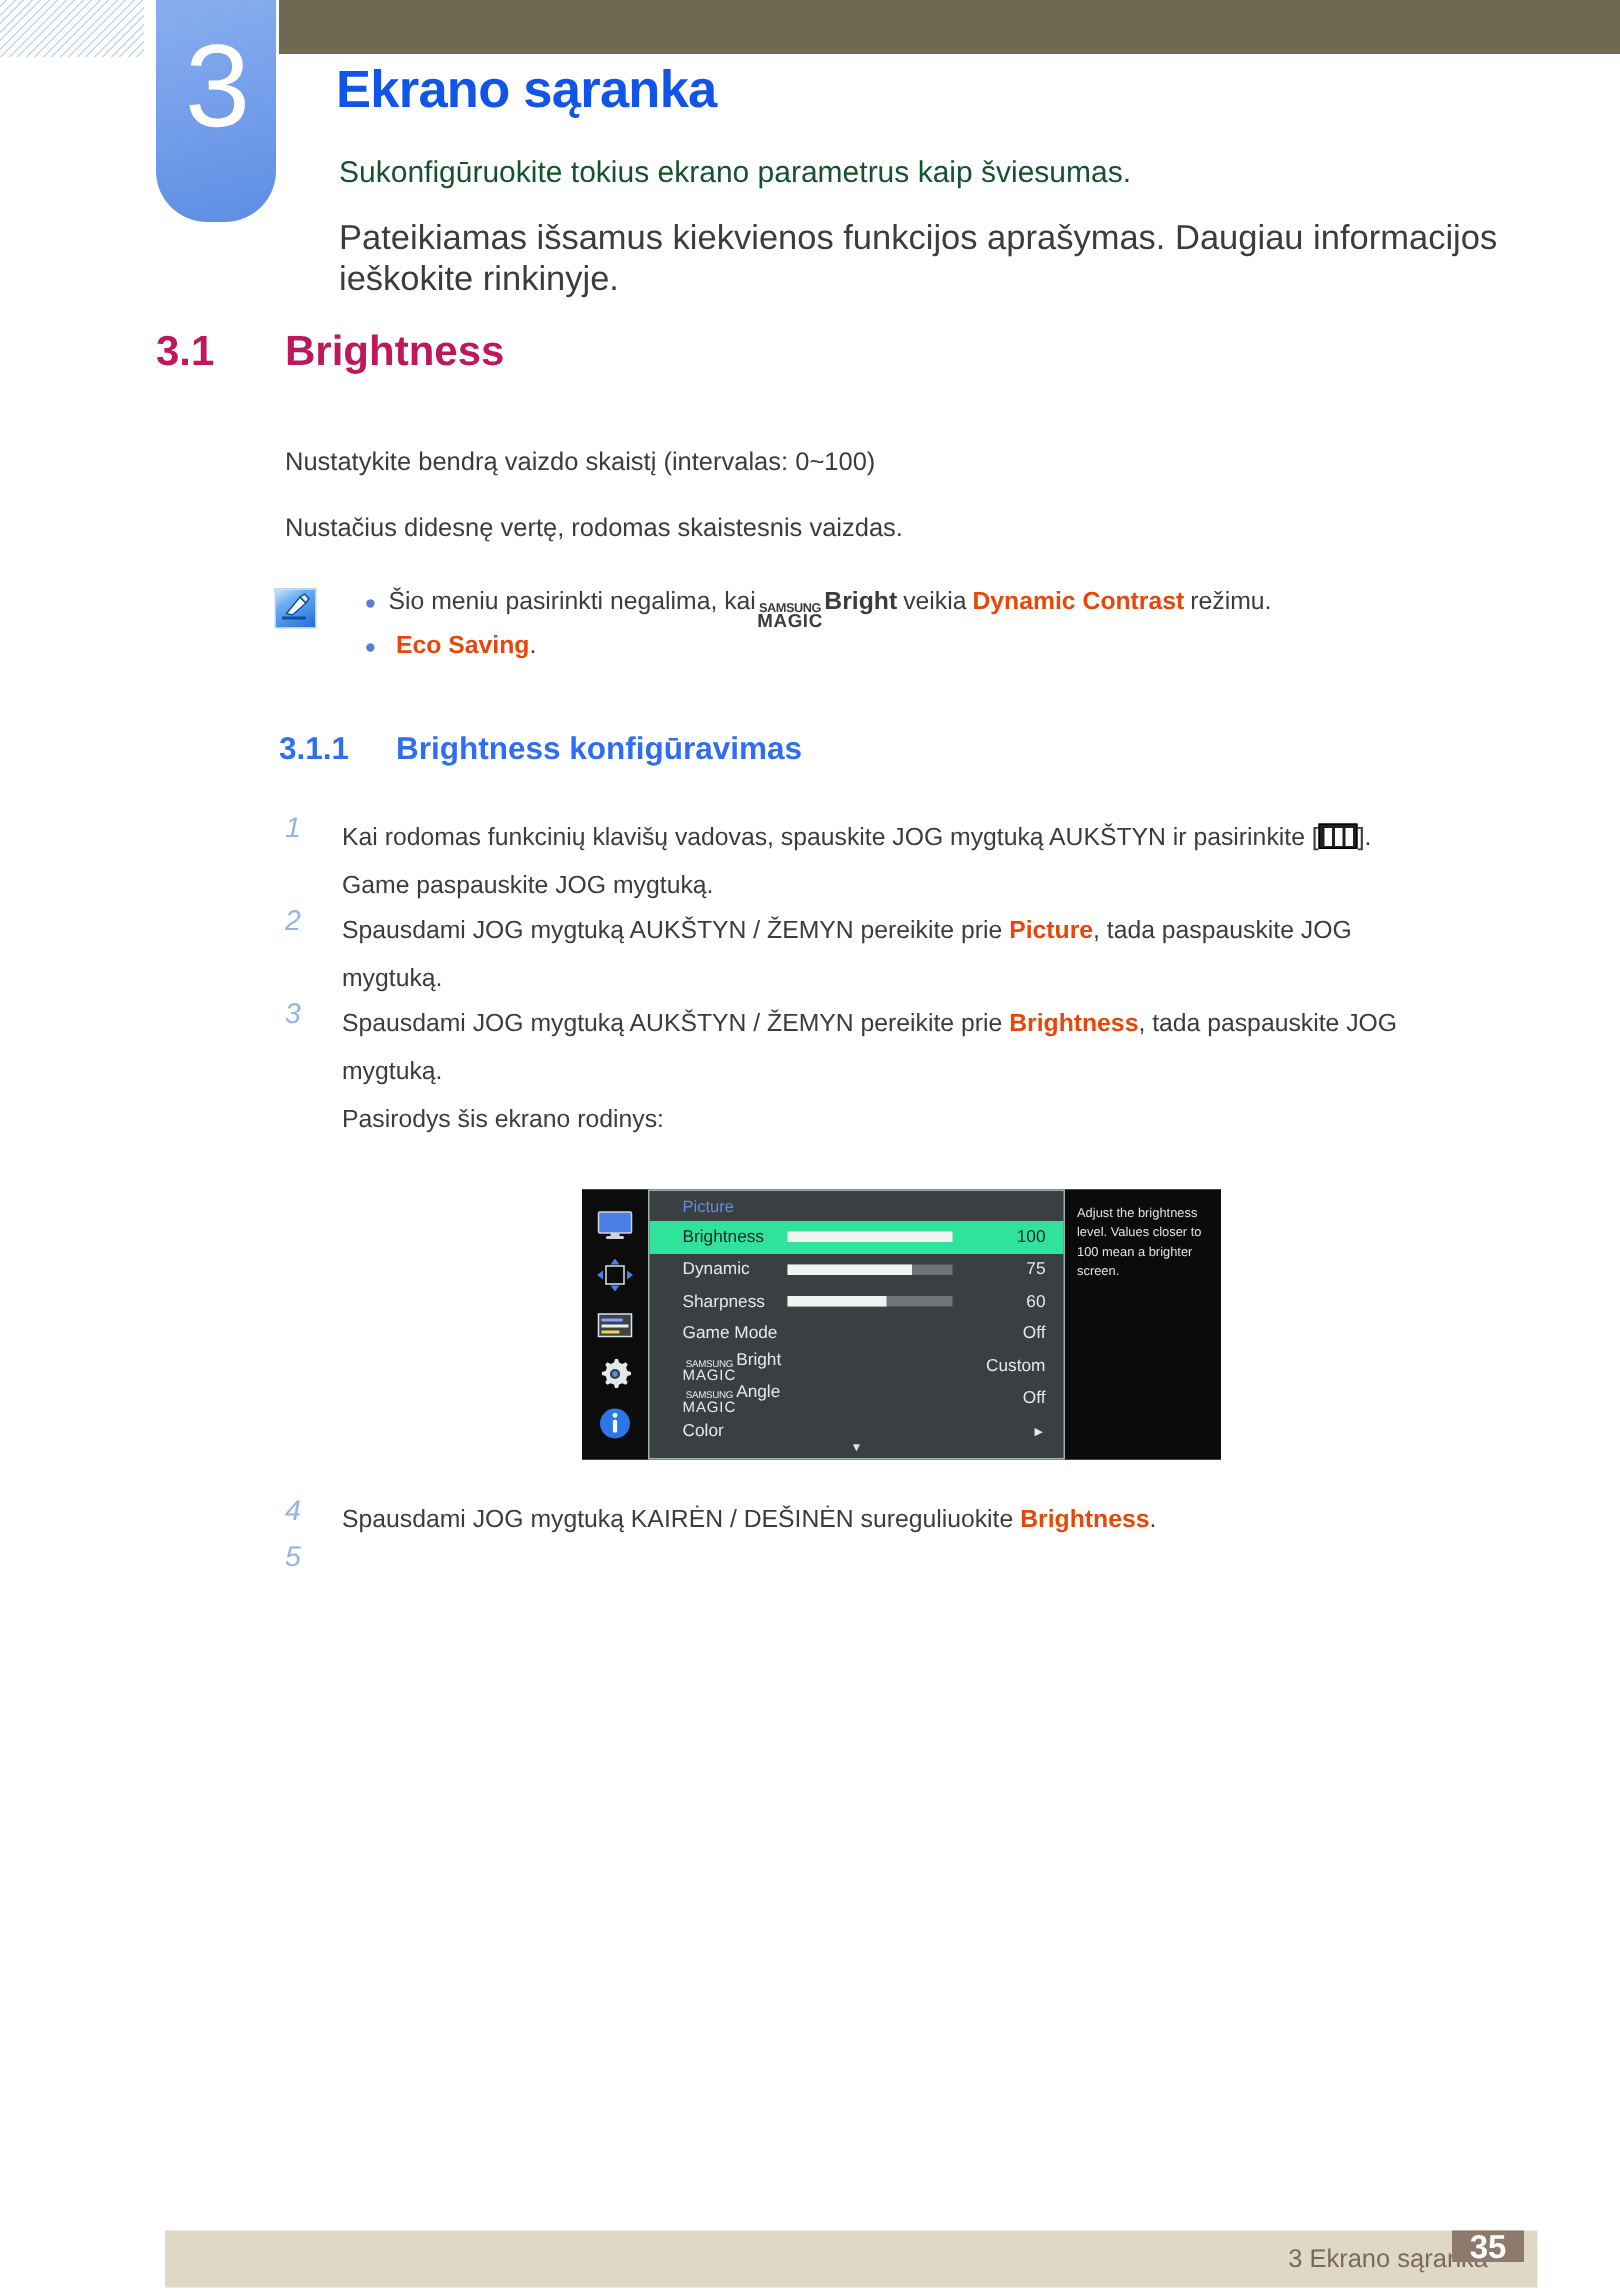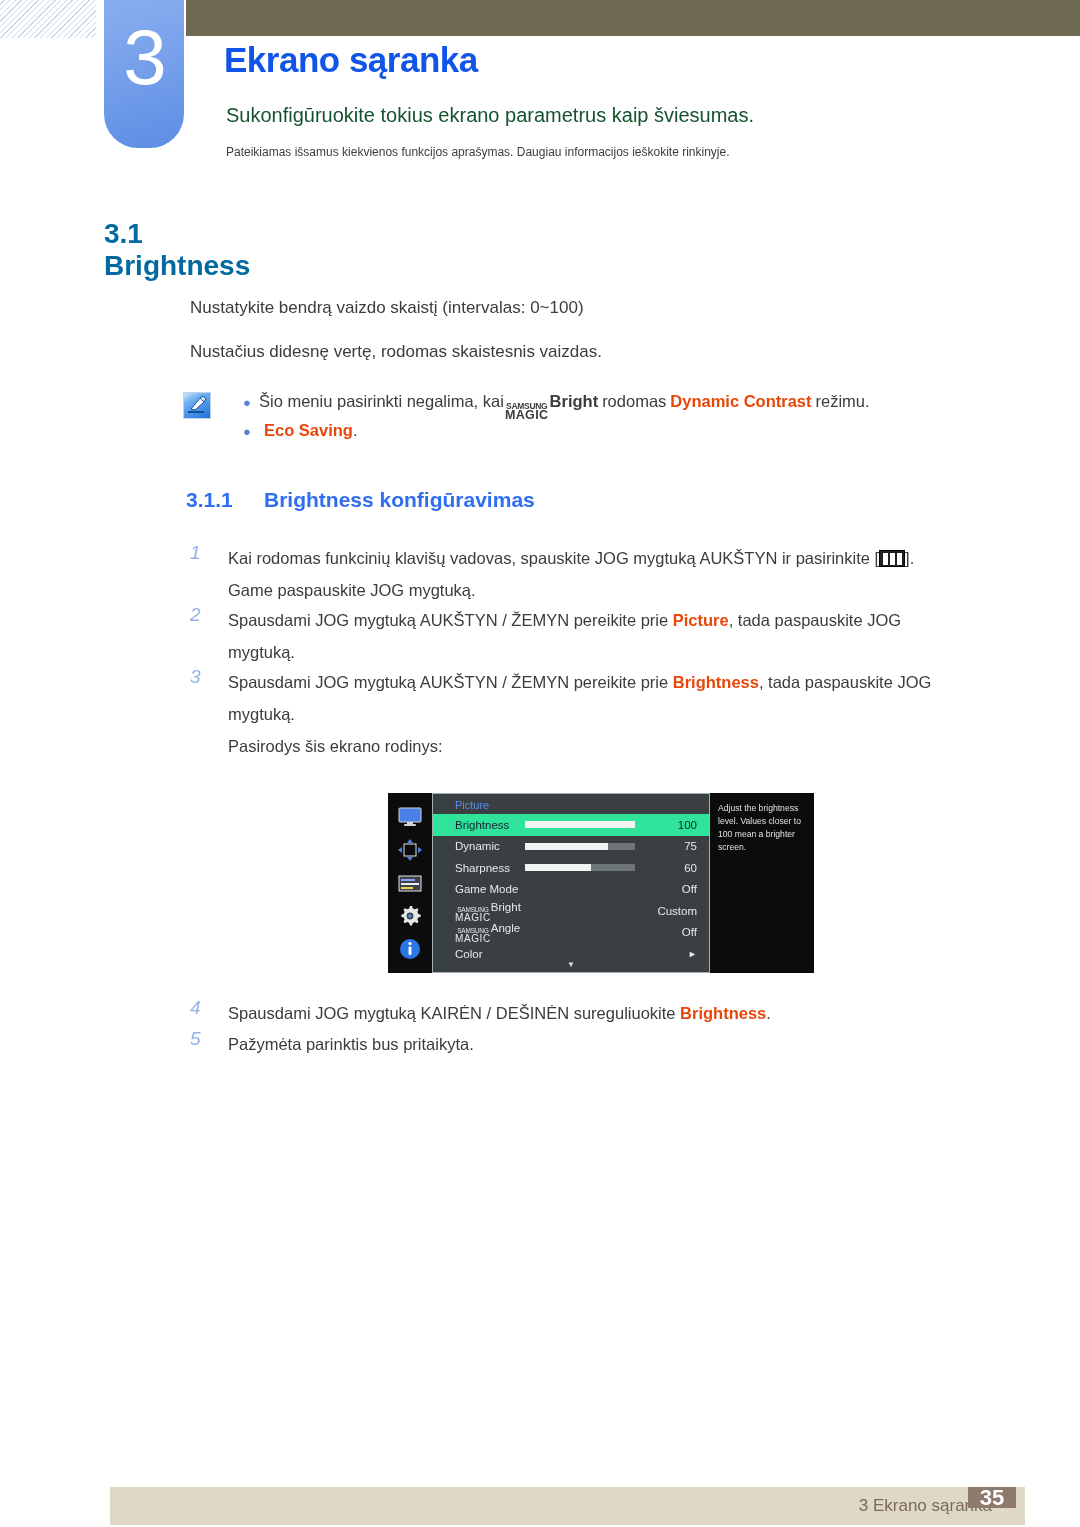--- a/index.html
+++ b/index.html
@@ -62,33 +62,32 @@
   .chapter-sub1 {
     position: absolute;
     left: 226px; top: 104px;
     color: #14532d;
     font-size: 20px;
   }
   .chapter-sub2 {
     position: absolute;
     left: 226px; top: 145px;
     color: #3c3c3c;
-    font-size: 12px;
+    font-size: 23px;
   }
 
   
   .sec-head {
     position: absolute;
     left: 104px; top: 218px;
     display: flex;
-    align-items: flex-start;
-    color: #0369a1;
+    align-items: flex-end;
+    color: #be185d;
     font-size: 28px;
     font-weight: bold;
-    flex-direction: column;
   }
   .sec-head .num { width: 86px; display: inline-block; }
 
   .para { position: absolute; left: 190px; color: #3c3c3c; font-size: 17px; }
   .p1 { top: 298px; }
   .p2 { top: 342px; }
 
   
   .note-icon {
     position: absolute;
@@ -329,21 +328,21 @@
 </div>
 
 <div class="bullet-row b1">
   <span class="bdot">●</span>
   <span>Šio meniu pasirinkti negalima, kai</span>
   <span class="magic-inline">
     <span class="s1">SAMSUNG</span>
     <span class="s2">MAGIC</span>
   </span>
   <span style="font-weight:bold">Bright</span>
-  <span style="padding:0 4px">rodomas</span>
+  <span style="padding:0 4px">veikia</span>
   <span class="orange">Dynamic Contrast</span>
   <span style="padding-left:4px">režimu.</span>
 </div>
 
 <div class="bullet-row b2">
   <span class="bdot">●</span>
   <span class="orange" style="padding-left:5px">Eco Saving</span>
   <span>.</span>
 </div>
 
@@ -496,18 +495,17 @@
 <div class="step s-4">
   <span class="idx">4</span>
   <span class="body">
     <span>Spausdami JOG mygtuką KAIRĖN / DEŠINĖN sureguliuokite</span>
     <span class="orange">Brightness</span><span>.</span>
   </span>
 </div>
 
 <div class="step s-5">
   <span class="idx">5</span>
-  <span class="body">Pažymėta parinktis bus pritaikyta.</span>
 </div>
 
 <div class="footer-bar"></div>
 <div class="footer-text">3 Ekrano sąranka</div>
 <div class="footer-page">35</div>
 
 </body></html>

